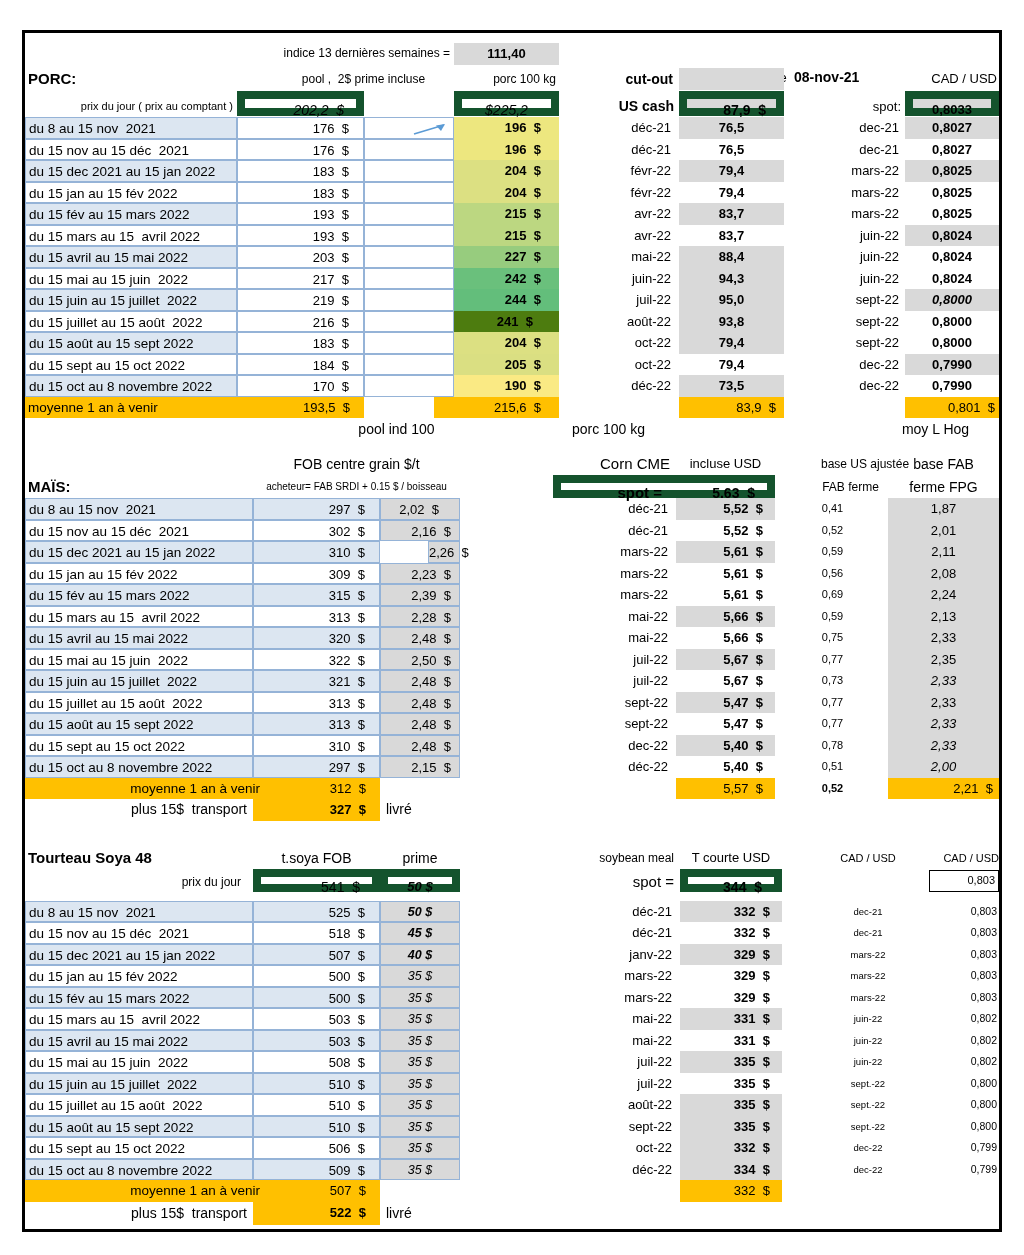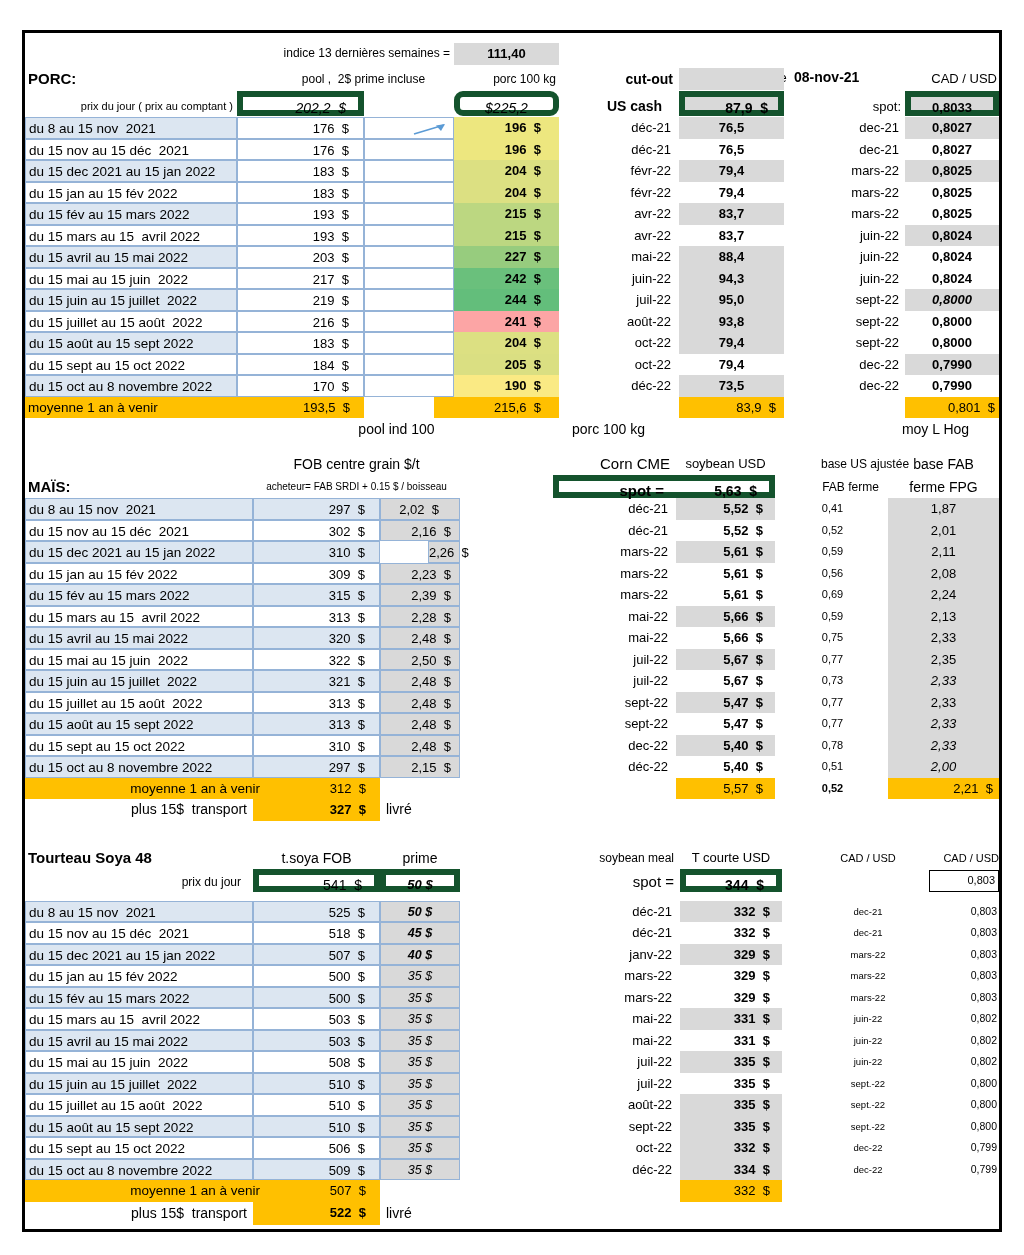--- a/index.html
+++ b/index.html
@@ -20,21 +20,21 @@
   .rt  { text-align:right; }
   .bold { font-weight:bold; }
   .ital { font-style:italic; }
   .b  { border:1px solid #95B3D7; }
   .rrow:nth-of-type(odd) .alt { background:#DCE6F1; }
   [data-f~="gray"]   { background:#D9D9D9; }
   [data-f~="italic"] { font-style:italic; }
   [data-f~="bold"]   { font-weight:bold; }
   .grayb { background:#D9D9D9; }
   .org   { background:#FFC000; }
-  .box2  { border:6px solid #14532d; }
+  .box2  { border:8px solid #14532d; }
   .box1  { border:1.5px solid #000; }
 
   
   .hrow { align-items:center; }
   .h15 { font-size:15px; } .h14 { font-size:14px; } .h13 { font-size:13px; }
   .h12 { font-size:12px;margin-left:36px; } .h11 { font-size:11px; } .h10 { font-size:10px; }
 
   .cut-month { text-align:right; padding-right:8px; }
   .cut-val   { text-align:center; font-weight:bold; }
   .cad-month { text-align:right; padding-right:6px; }
@@ -73,23 +73,23 @@
   </div>
   <div class="g-porc hrow" style="height:27px;">
     <div class="cell rt h11" style="line-height:27px; padding-right:4px;">prix du jour ( prix au comptant )</div>
     <div class="cell rt ital box2 h14" style="height:25px; line-height:22px; padding-right:12px;">202,2  $</div>
     <div class="cell" style="text-align:right; padding-right:2px;">
       <svg width="44" height="24" viewBox="0 0 44 24">
         <line x1="6" y1="20" x2="36" y2="11" stroke="#5B9BD5" stroke-width="1.6"></line>
         <path d="M37 10 L28 11.5 L33 17 Z" fill="#5B9BD5"></path>
       </svg>
     </div>
-    <div class="cell ctr ital box2 h14" style="height:25px; line-height:22px;border-radius:9px;">$225,2</div>
-    <div class="cell"></div>
-    <div class="cell rt bold h14" style="grid-column:6; line-height:27px; padding-right:5px;text-align:center;">US cash</div>
+    <div class="cell ctr ital box2 h14" style="height:25px; line-height:22px;">$225,2</div>
+    <div class="cell"></div>
+    <div class="cell rt bold h14" style="grid-column:6; line-height:27px; padding-right:5px;">US cash</div>
     <div class="cell rt bold grayb box2 h14" style="grid-column:7; height:25px; line-height:22px; padding-right:10px;">87,9  $</div>
     <div class="cell rt h13" style="grid-column:9; line-height:27px; padding-right:4px;">spot:</div>
     <div class="cell ctr bold grayb box2 h13" style="grid-column:10; height:25px; line-height:22px;">0,8033</div>
   </div>
 
   <div>
 
       <div class="g-porc rrow">
         <div class="cell b lbl alt">du 8 au 15 nov  2021</div>
         <div class="cell b num">176  $</div>
@@ -204,21 +204,21 @@
         <div class="cell cut-val" data-f="gray">95,0</div>
         <div class="cell"></div>
         <div class="cell cad-month">sept-22</div>
         <div class="cell cad-val" data-f="gray italic">0,8000</div>
       </div>
 
       <div class="g-porc rrow">
         <div class="cell b lbl alt">du 15 juillet au 15 août  2022</div>
         <div class="cell b num">216  $</div>
         <div class="cell b"></div>
-        <div class="cell num bold" style="padding-right: 18px; background-color: #fca5a5;">241  $</div>
+        <div class="cell num bold" style="padding-right: 26px; background-color: #4d7c0f;">241  $</div>
         <div class="cell"></div>
         <div class="cell cut-month">août-22</div>
         <div class="cell cut-val" data-f="gray">93,8</div>
         <div class="cell"></div>
         <div class="cell cad-month">sept-22</div>
         <div class="cell cad-val" data-f="">0,8000</div>
       </div>
 
       <div class="g-porc rrow">
         <div class="cell b lbl alt">du 15 août au 15 sept 2022</div>
@@ -280,21 +280,21 @@
     <div class="cell ctr h14" style="grid-column:4; line-height:22px;">porc 100 kg</div>
     <div class="cell ctr h14" style="grid-column:7; line-height:22px;">moy L Hog</div>
     <div class="cell ctr h14" style="grid-column:9/11; line-height:22px;">moyen CAD</div>
   </div>
 
   <div class="spacer14"></div>
 
   <div class="g-mais hrow" style="height:20px;">
     <div class="cell ctr h14" style="grid-column:2/4; line-height:20px;">FOB centre grain $/t</div>
     <div class="cell rt h15" style="grid-column:5; line-height:20px; padding-right:6px;">Corn CME</div>
-    <div class="cell ctr h13" style="grid-column:6; line-height:20px;">soybean USD</div>
+    <div class="cell ctr h13" style="grid-column:6; line-height:20px;">incluse USD</div>
     <div class="cell ctr h12" style="grid-column:8; line-height:20px;">base US ajustée</div>
     <div class="cell ctr h14" style="grid-column:10; line-height:20px;">base FAB</div>
   </div>
   <div class="g-mais hrow" style="height:24px;">
     <div class="cell bold h15 lbl" style="line-height:24px;">MAÏS:</div>
     <div class="cell ctr h10" style="grid-column:2/4; line-height:24px;">acheteur= FAB SRDI + 0.15 $ / boisseau</div>
     <div class="box2" style="grid-column:5/7; height:23px; display:flex;">
       <span class="cell rt bold h15" style="flex:1; line-height:20px; padding-right:8px;">spot =</span>
       <span class="cell rt bold h14" style="width:97px; line-height:20px; padding-right:12px;">5,63  $</span>
     </div>

